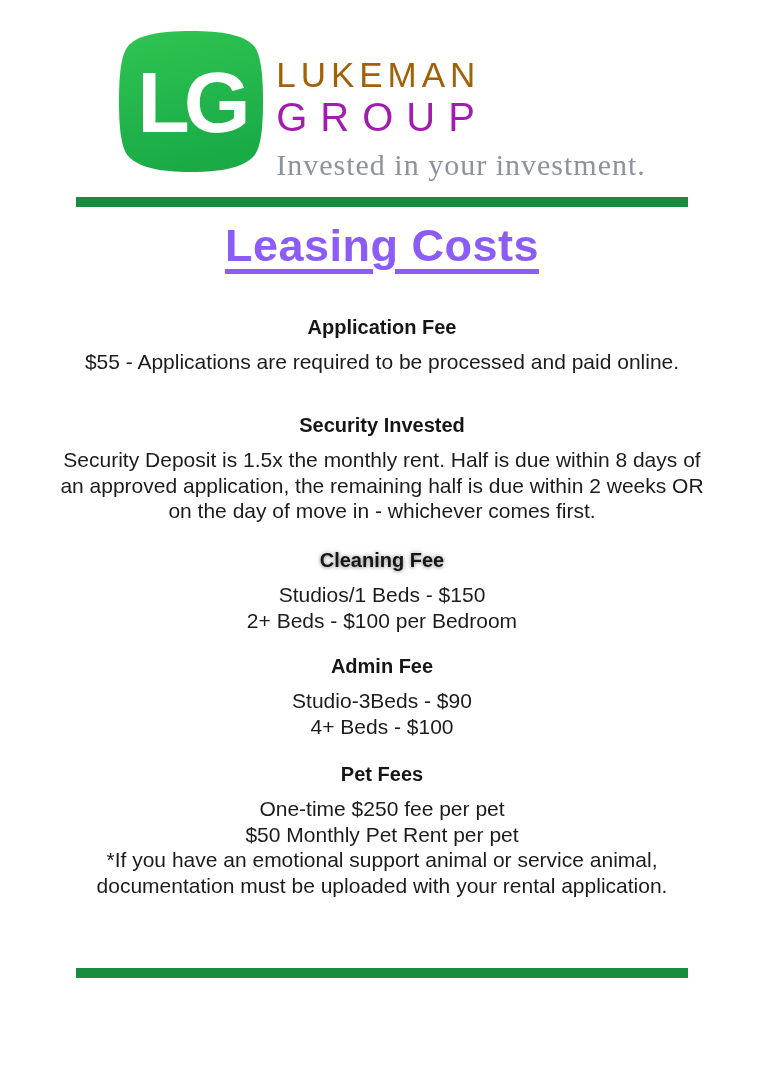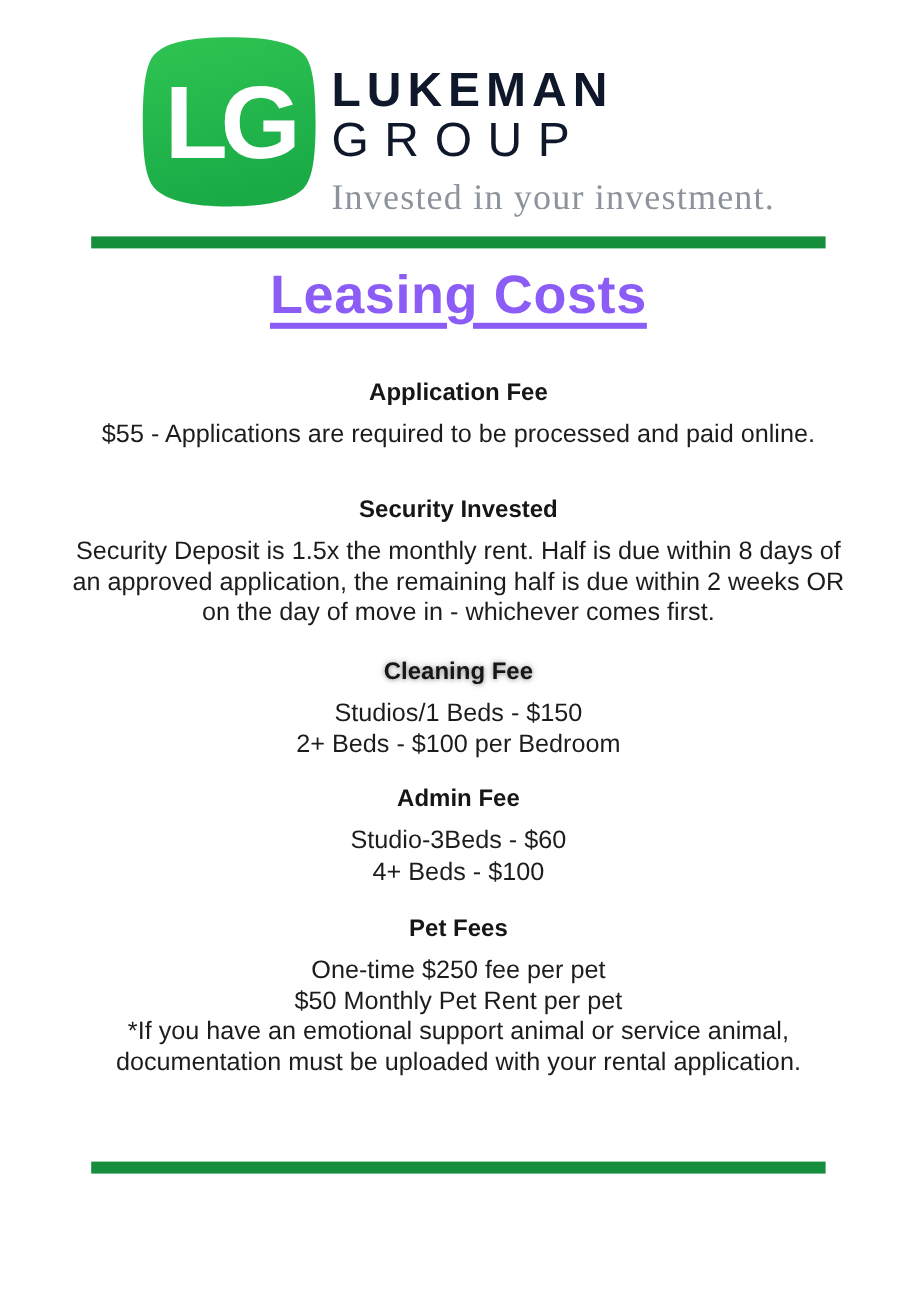--- a/index.html
+++ b/index.html
@@ -23,25 +23,25 @@
     gap: 12px;
   }
   .logo-icon { display: block; }
   .logo-mono {
     font-family: "Liberation Sans", sans-serif;
     font-weight: 700;
     fill: #ffffff;
   }
   .brand-text { padding-top: 24px; }
   .brand-name1 {
-    font-size: 40px; font-weight: 700; color: #0f172a;
+    font-size: 35px; font-weight: 400; color: #a16207;
     letter-spacing: 5px; line-height: 42px; white-space: nowrap;
   }
   .brand-name2 {
-    font-size: 40px; font-weight: 400; color: #0f172a;
+    font-size: 40px; font-weight: 400; color: #a21caf;
     letter-spacing: 13px; line-height: 42px; white-space: nowrap;
   }
   .tagline {
     margin-top: 10px;
     font-family: "Liberation Serif", serif;
     font-size: 30px; color: #8c939c; letter-spacing: 1px;
     white-space: nowrap;
   }
 
   
@@ -136,21 +136,21 @@
   </div>
 
   <div class="section sec-cleaning">
     <div class="section-heading ghost-heading">Cleaning Fee</div>
     <div class="body-line">Studios/1 Beds - $150</div>
     <div class="body-line">2+ Beds - $100 per Bedroom</div>
   </div>
 
   <div class="section sec-admin">
     <div class="section-heading">Admin Fee</div>
-    <div class="body-line">Studio-3Beds - $60</div>
+    <div class="body-line">Studio-3Beds - $90</div>
     <div class="body-line">4+ Beds - $100</div>
   </div>
 
   <div class="section sec-pet">
     <div class="section-heading">Pet Fees</div>
     <div class="body-line">One-time $250 fee per pet</div>
     <div class="body-line">$50 Monthly Pet Rent per pet</div>
     <div class="body-line">*If you have an emotional support animal or service animal,</div>
     <div class="body-line">documentation must be uploaded with your rental application.</div>
   </div>

